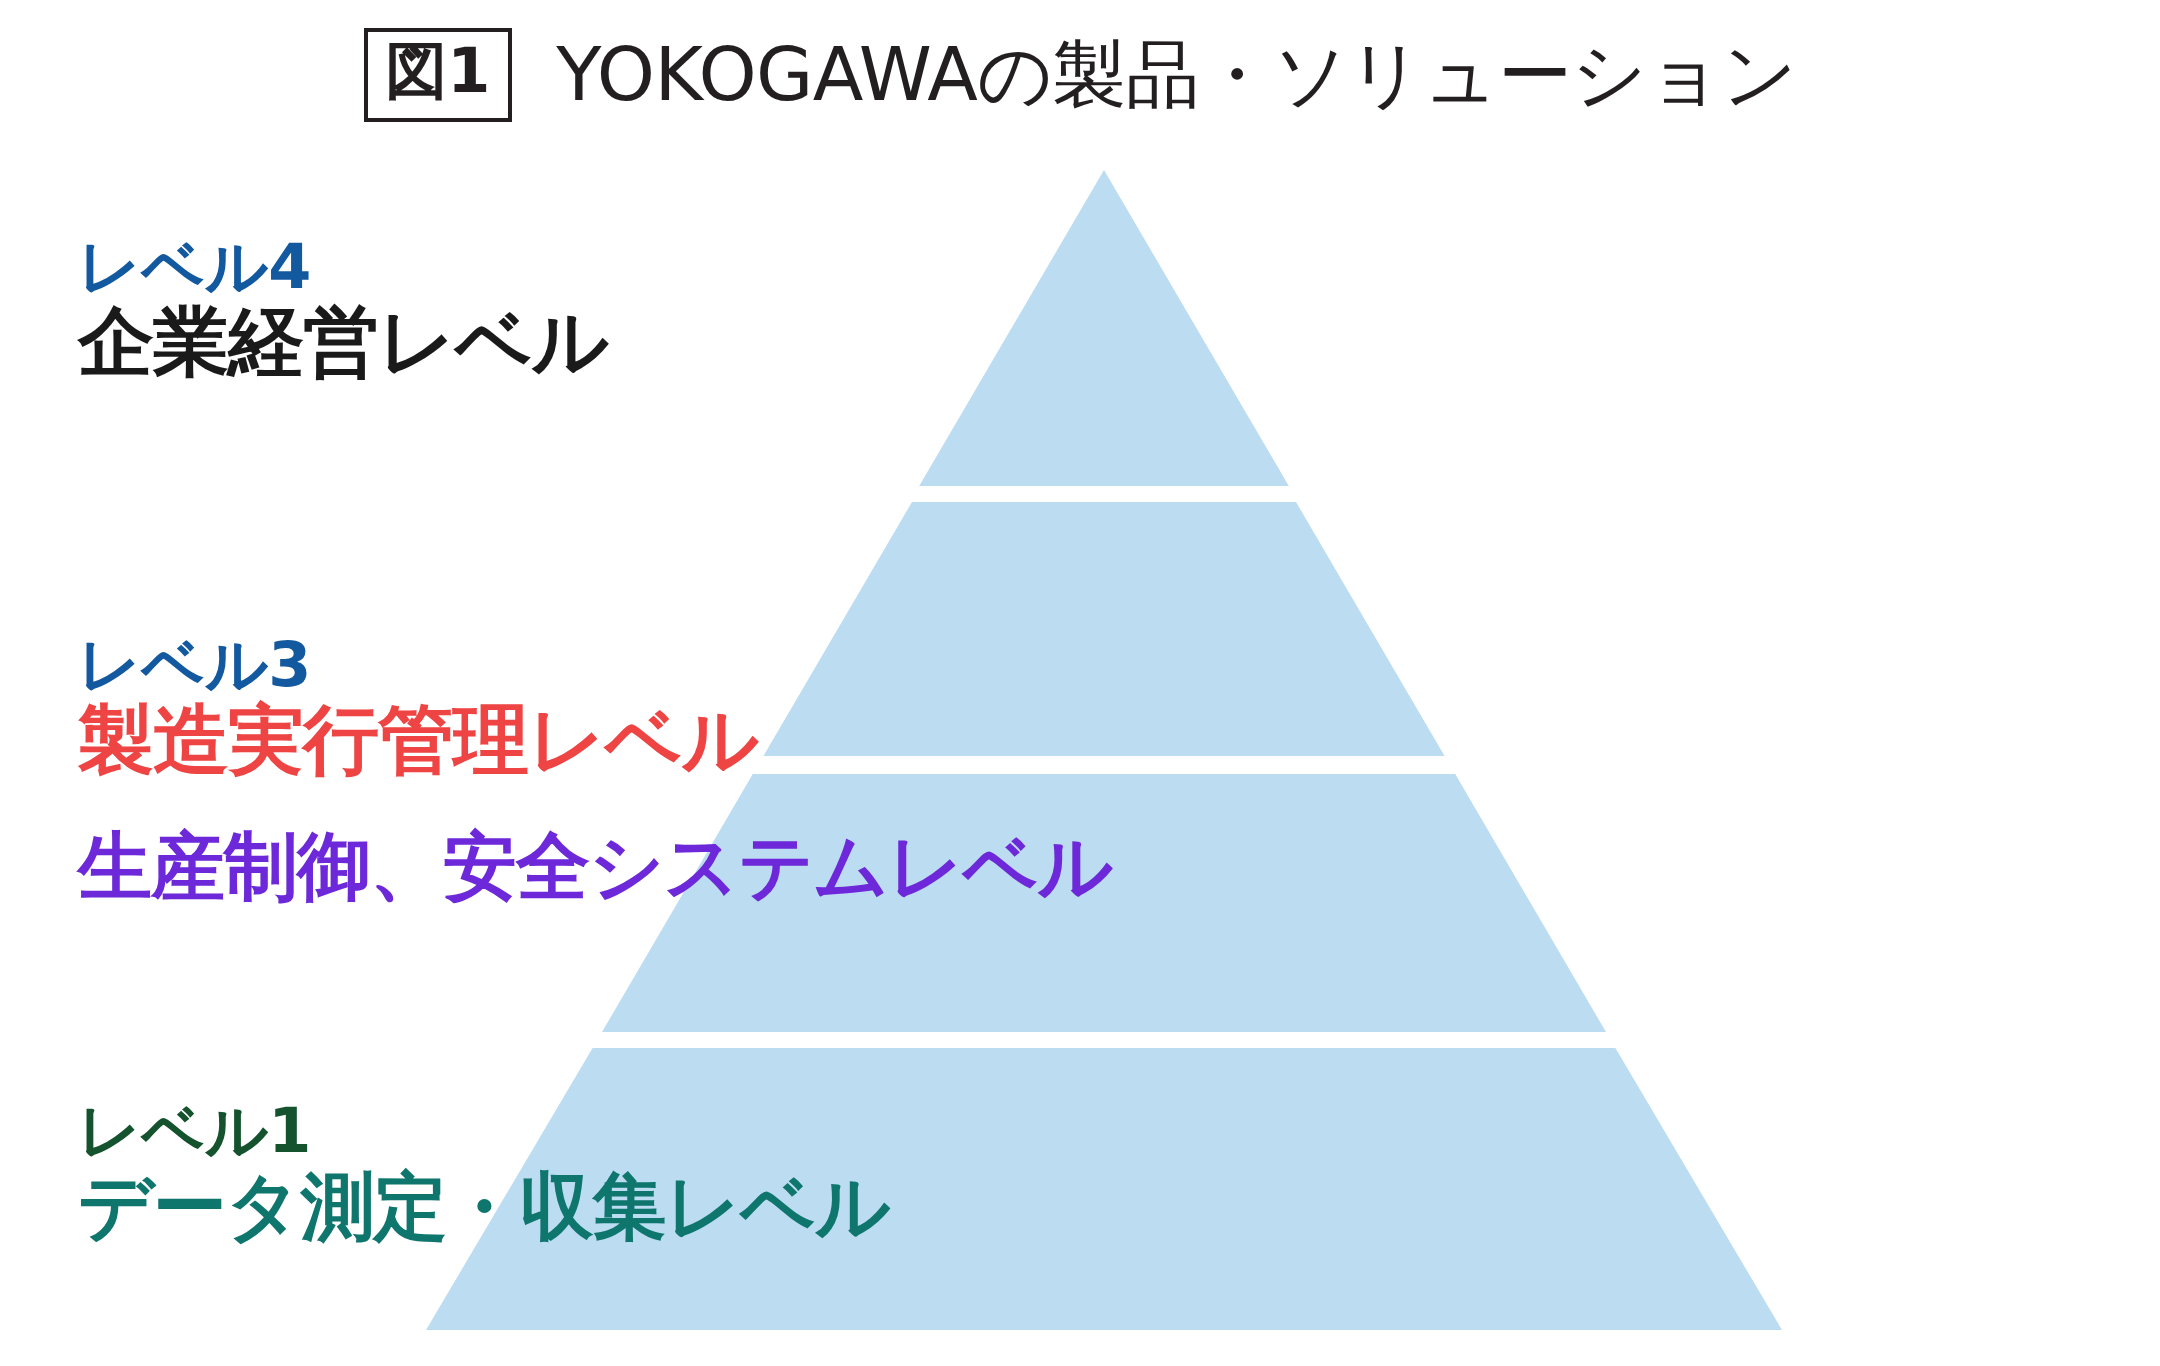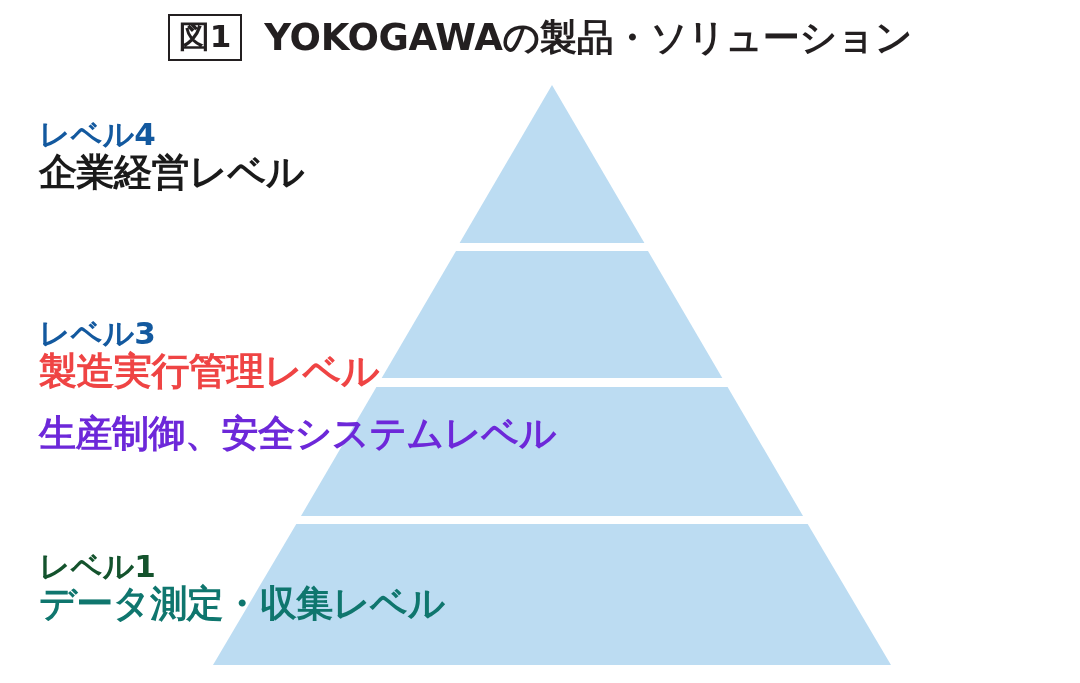--- a/index.html
+++ b/index.html
@@ -37,21 +37,21 @@
     line-height: 1;
     padding: 5px 9px 7px 9px;
     letter-spacing: 0px;
     display: inline-block;
     white-space: nowrap;
     font-family: "DejaVu Sans", "Liberation Sans", sans-serif;
   }
   #page-title {
     color: #231f20;
     font-size: 37px;
-    font-weight: 700;
+    font-weight: 400;
     line-height: 1;
     white-space: nowrap;
     letter-spacing: -0.3px;
     font-family: "DejaVu Sans", "Liberation Sans", sans-serif;
   }
 
   
   #pyramid {
     position: absolute;
     left: 0;

